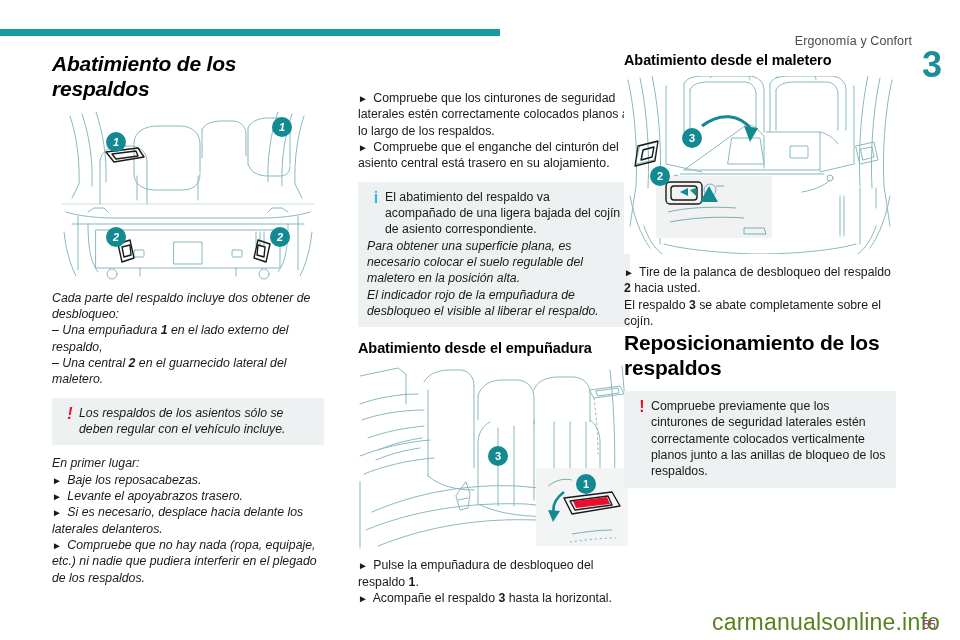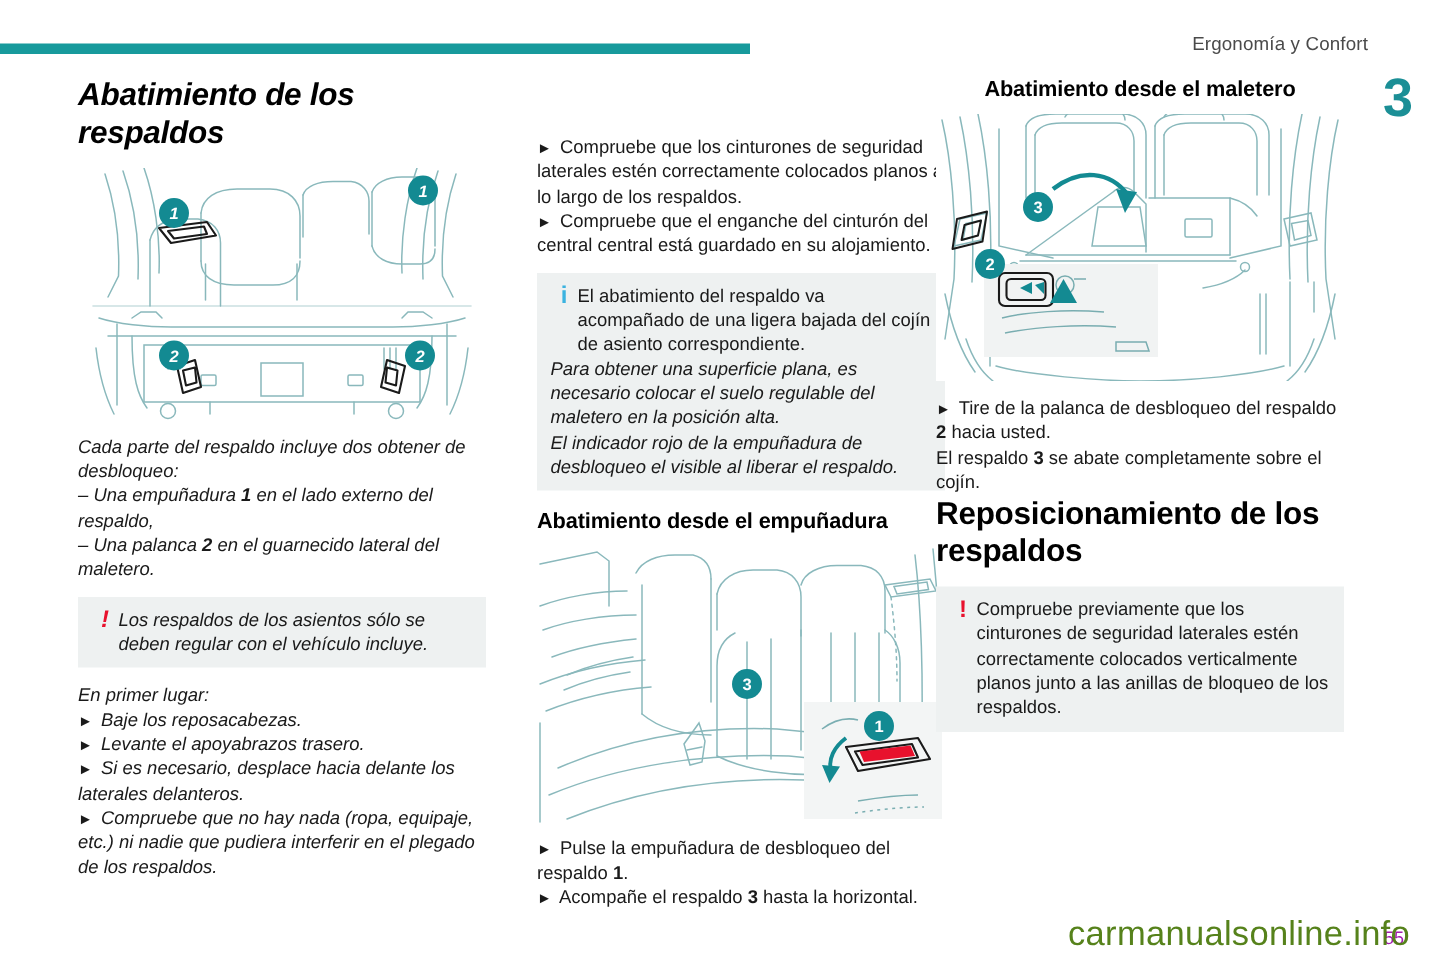--- a/index.html
+++ b/index.html
@@ -17,21 +17,21 @@
 
   
   .header-rule {
     position: absolute;
     left: 0; top: 29px;
     width: 500px; height: 7px;
     background: #179a9c;
   }
   .header-title {
     position: absolute;
-    right: 48px; top: 22px;
+    right: 48px; top: 34px;
     font-size: 12.5px;
     color: #4a4a4a;
     letter-spacing: .1px;
   }
   .chapter-number {
     position: absolute;
     right: 18px; top: 47px;
     font-size: 36px;
     font-weight: bold;
     color: #1b8f96;
@@ -228,21 +228,21 @@
         </g>
       </svg>
     </div>
 
     <p class="body">Cada parte del respaldo incluye dos obtener de desbloqueo:</p>
 
     <div class="dash-item">
       <span>–  Una empuñadura </span><b>1</b><span> en el lado externo del respaldo,</span>
     </div>
     <div class="dash-item">
-      <span>–  Una palanca </span><b>2</b><span> en el guarnecido lateral del maletero.</span>
+      <span>–  Una central </span><b>2</b><span> en el guarnecido lateral del maletero.</span>
     </div>
 
     <div class="callout warn">
       <span class="glyph">!</span>
       <div class="ctext">Los respaldos de los asientos sólo se deben regular con el vehículo incluye.</div>
     </div>
 
     <p class="body">En primer lugar:</p>
 
     <div class="arrow-item">
@@ -265,21 +265,21 @@
   </div>
 
   <div class="col col-2">
 
     <div class="arrow-item">
       <span class="mk">►</span>
       <span>Compruebe que los cinturones de seguridad laterales estén correctamente colocados planos a lo largo de los respaldos.</span>
     </div>
     <div class="arrow-item">
       <span class="mk">►</span>
-      <span>Compruebe que el enganche del cinturón del central central está guardado en su alojamiento.</span>
+      <span>Compruebe que el enganche del cinturón del asiento central está trasero en su alojamiento.</span>
     </div>
 
     <div class="callout info">
       <span class="glyph">i</span>
       <div class="ctext">El abatimiento del respaldo va acompañado de una ligera bajada del cojín de asiento correspondiente.</div>
       <div class="crest">Para obtener una superficie plana, es necesario colocar el suelo regulable del maletero en la posición alta.</div>
       <div class="crest">El indicador rojo de la empuñadura de desbloqueo el visible al liberar el respaldo.</div>
     </div>
 
     <h2 class="sub">Abatimiento desde el empuñadura</h2>
@@ -362,21 +362,21 @@
     </div>
     <div class="arrow-item">
       <span class="mk">►</span>
       <span>Acompañe el respaldo </span><b>3</b><span> hasta la horizontal.</span>
     </div>
 
   </div>
 
   <div class="col col-3">
 
-    <h2 class="sub" style="margin-top:0;text-align:center;">Abatimiento desde el maletero</h2>
+    <h2 class="sub" style="margin-top:0;">Abatimiento desde el maletero</h2>
 
     <div class="fig" style="height:178px;margin:4px 0 10px 0;">
       <svg viewBox="0 0 272 178" xmlns="http://www.w3.org/2000/svg">
         <g fill="none" stroke="#2a7f85" stroke-width="1" opacity=".55" stroke-linecap="round">
 
           <path d="M4 4 C10 30 14 70 12 110 L6 150"></path>
           <path d="M16 2 C22 30 26 70 24 112"></path>
           <path d="M28 0 C34 28 38 68 36 110"></path>
           <path d="M268 4 C262 30 258 70 260 110 L266 150"></path>
           <path d="M256 2 C250 30 246 70 248 112"></path>

